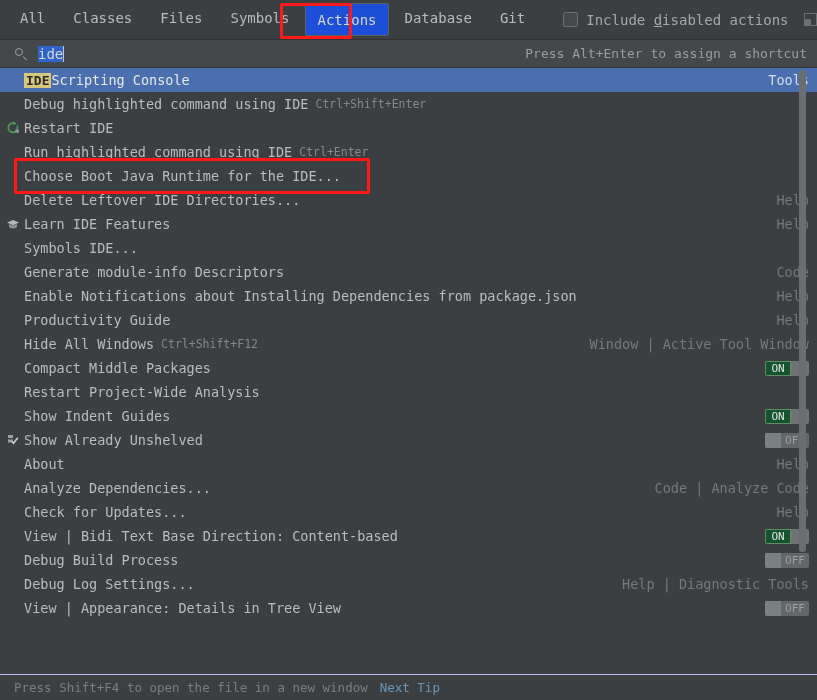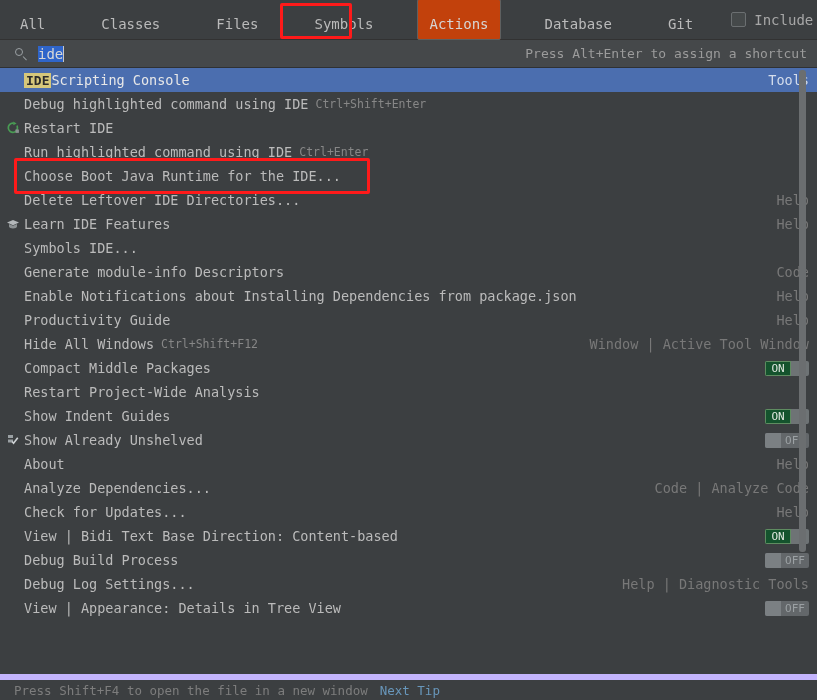--- a/index.html
+++ b/index.html
@@ -41,24 +41,24 @@
   .tab {
     padding: 7px 12px 8px 12px;
     margin: 0 2px;
     color: #bbbbbb;
     font-size: 14px;
     font-family: "DejaVu Sans Mono", "Liberation Mono", monospace;
     white-space: nowrap;
     border-radius: 2px;
   }
   .tab.selected {
-    background: #c2410c;
+    background: #1d4ed8;
     color: #d6d6d6;
     border: 1px solid #5e6060;
-    padding: 16px 11px 7px 11px;
+    padding: 8px 11px 7px 11px;
   }
 
   .spacer { flex: 1 1 auto; }
 
   .include-wrap {
     display: flex;
     align-items: center;
     gap: 8px;
     padding-right: 6px;
     padding-left: 24px;
@@ -275,21 +275,21 @@
     width: 7px;
     height: 482px;
     background: #6b6e70;
     border-radius: 3px;
   }
 
   
   .statusbar {
     height: 26px;
     background: #3c3f41;
-    border-top: 6px solid #c4b5fd;
+    border-top: 1px solid #c4b5fd;
     display: flex;
     align-items: center;
     padding-left: 14px;
     box-sizing: border-box;
     flex: none;
   }
   .status-text {
     color: #7d7d7d;
     font-size: 12.5px;
   }
@@ -311,21 +311,21 @@
 
   
   svg { display: block; }
 </style>
 </head>
 <body>
 
 <div class="window">
 
   <div class="tabbar">
-    <div id="tabs-container" style="display:flex;align-items:flex-end;gap:28px;">
+    <div id="tabs-container" style="display:flex;align-items:flex-start;">
         <div class="tab">All</div>
         <div class="tab">Classes</div>
         <div class="tab">Files</div>
         <div class="tab">Symbols</div>
         <div class="tab selected">Actions</div>
         <div class="tab">Database</div>
         <div class="tab">Git</div>
       </div>
     <div class="spacer"></div>
     <div class="include-wrap">

